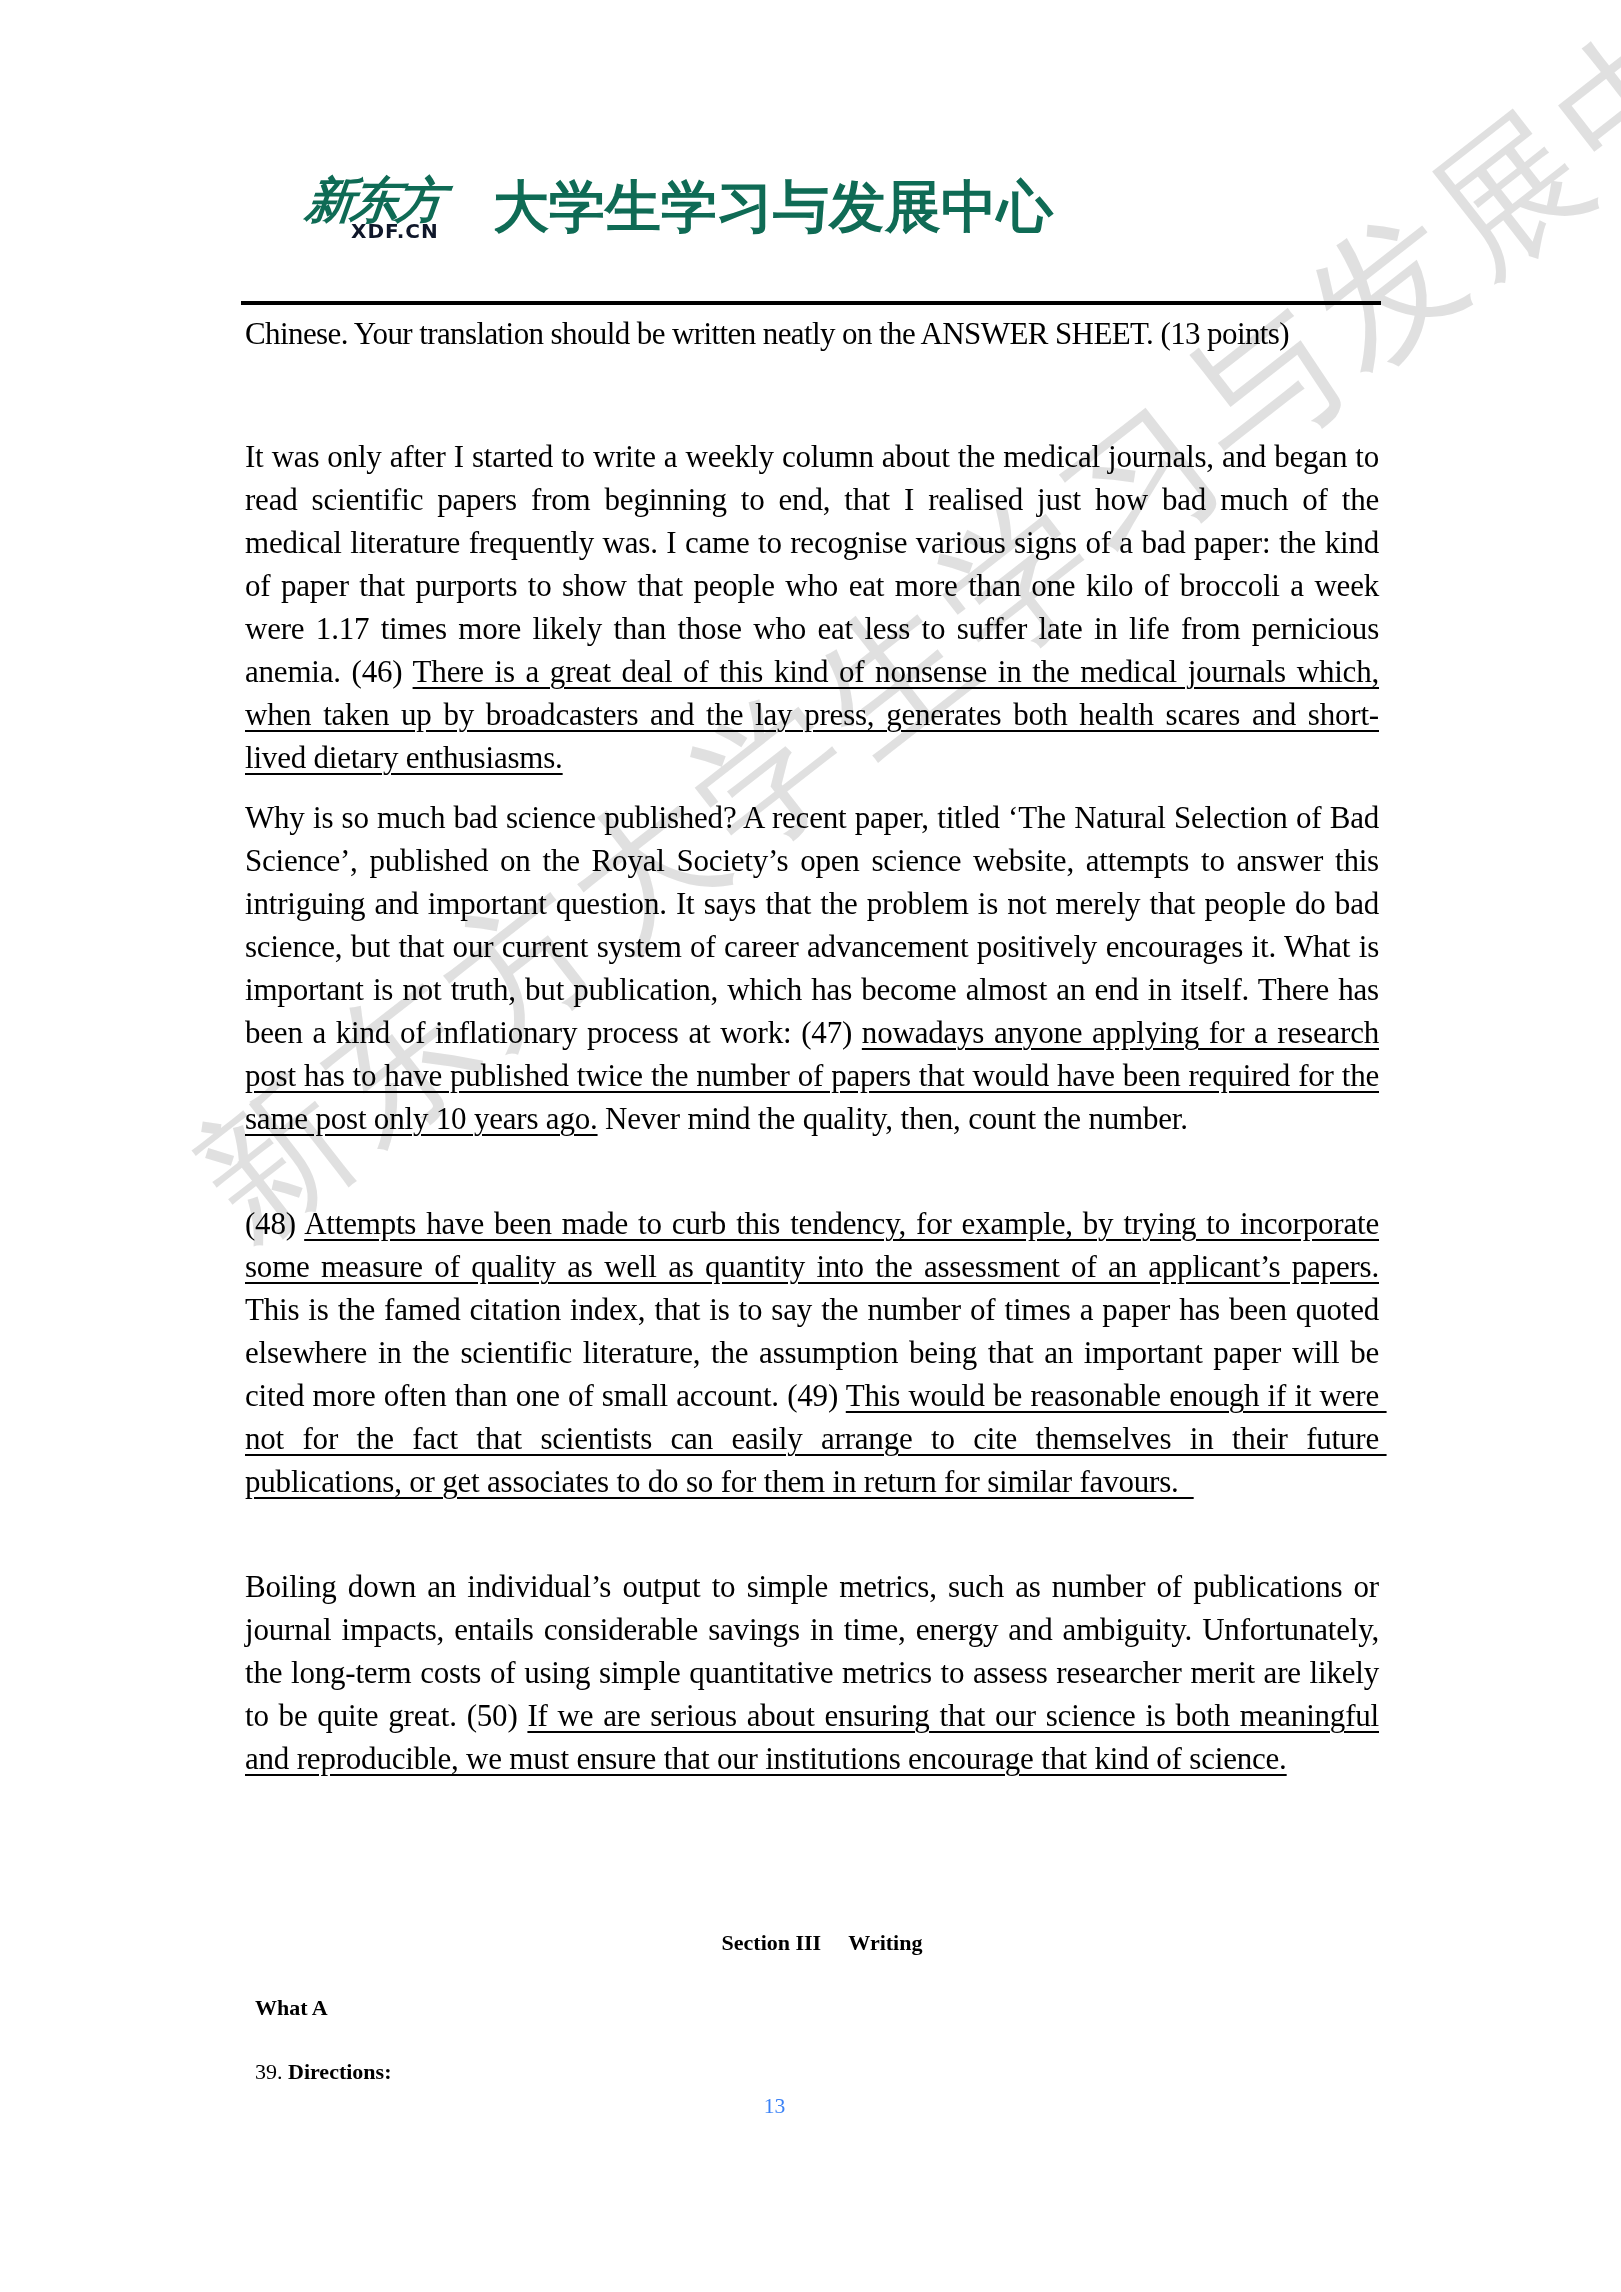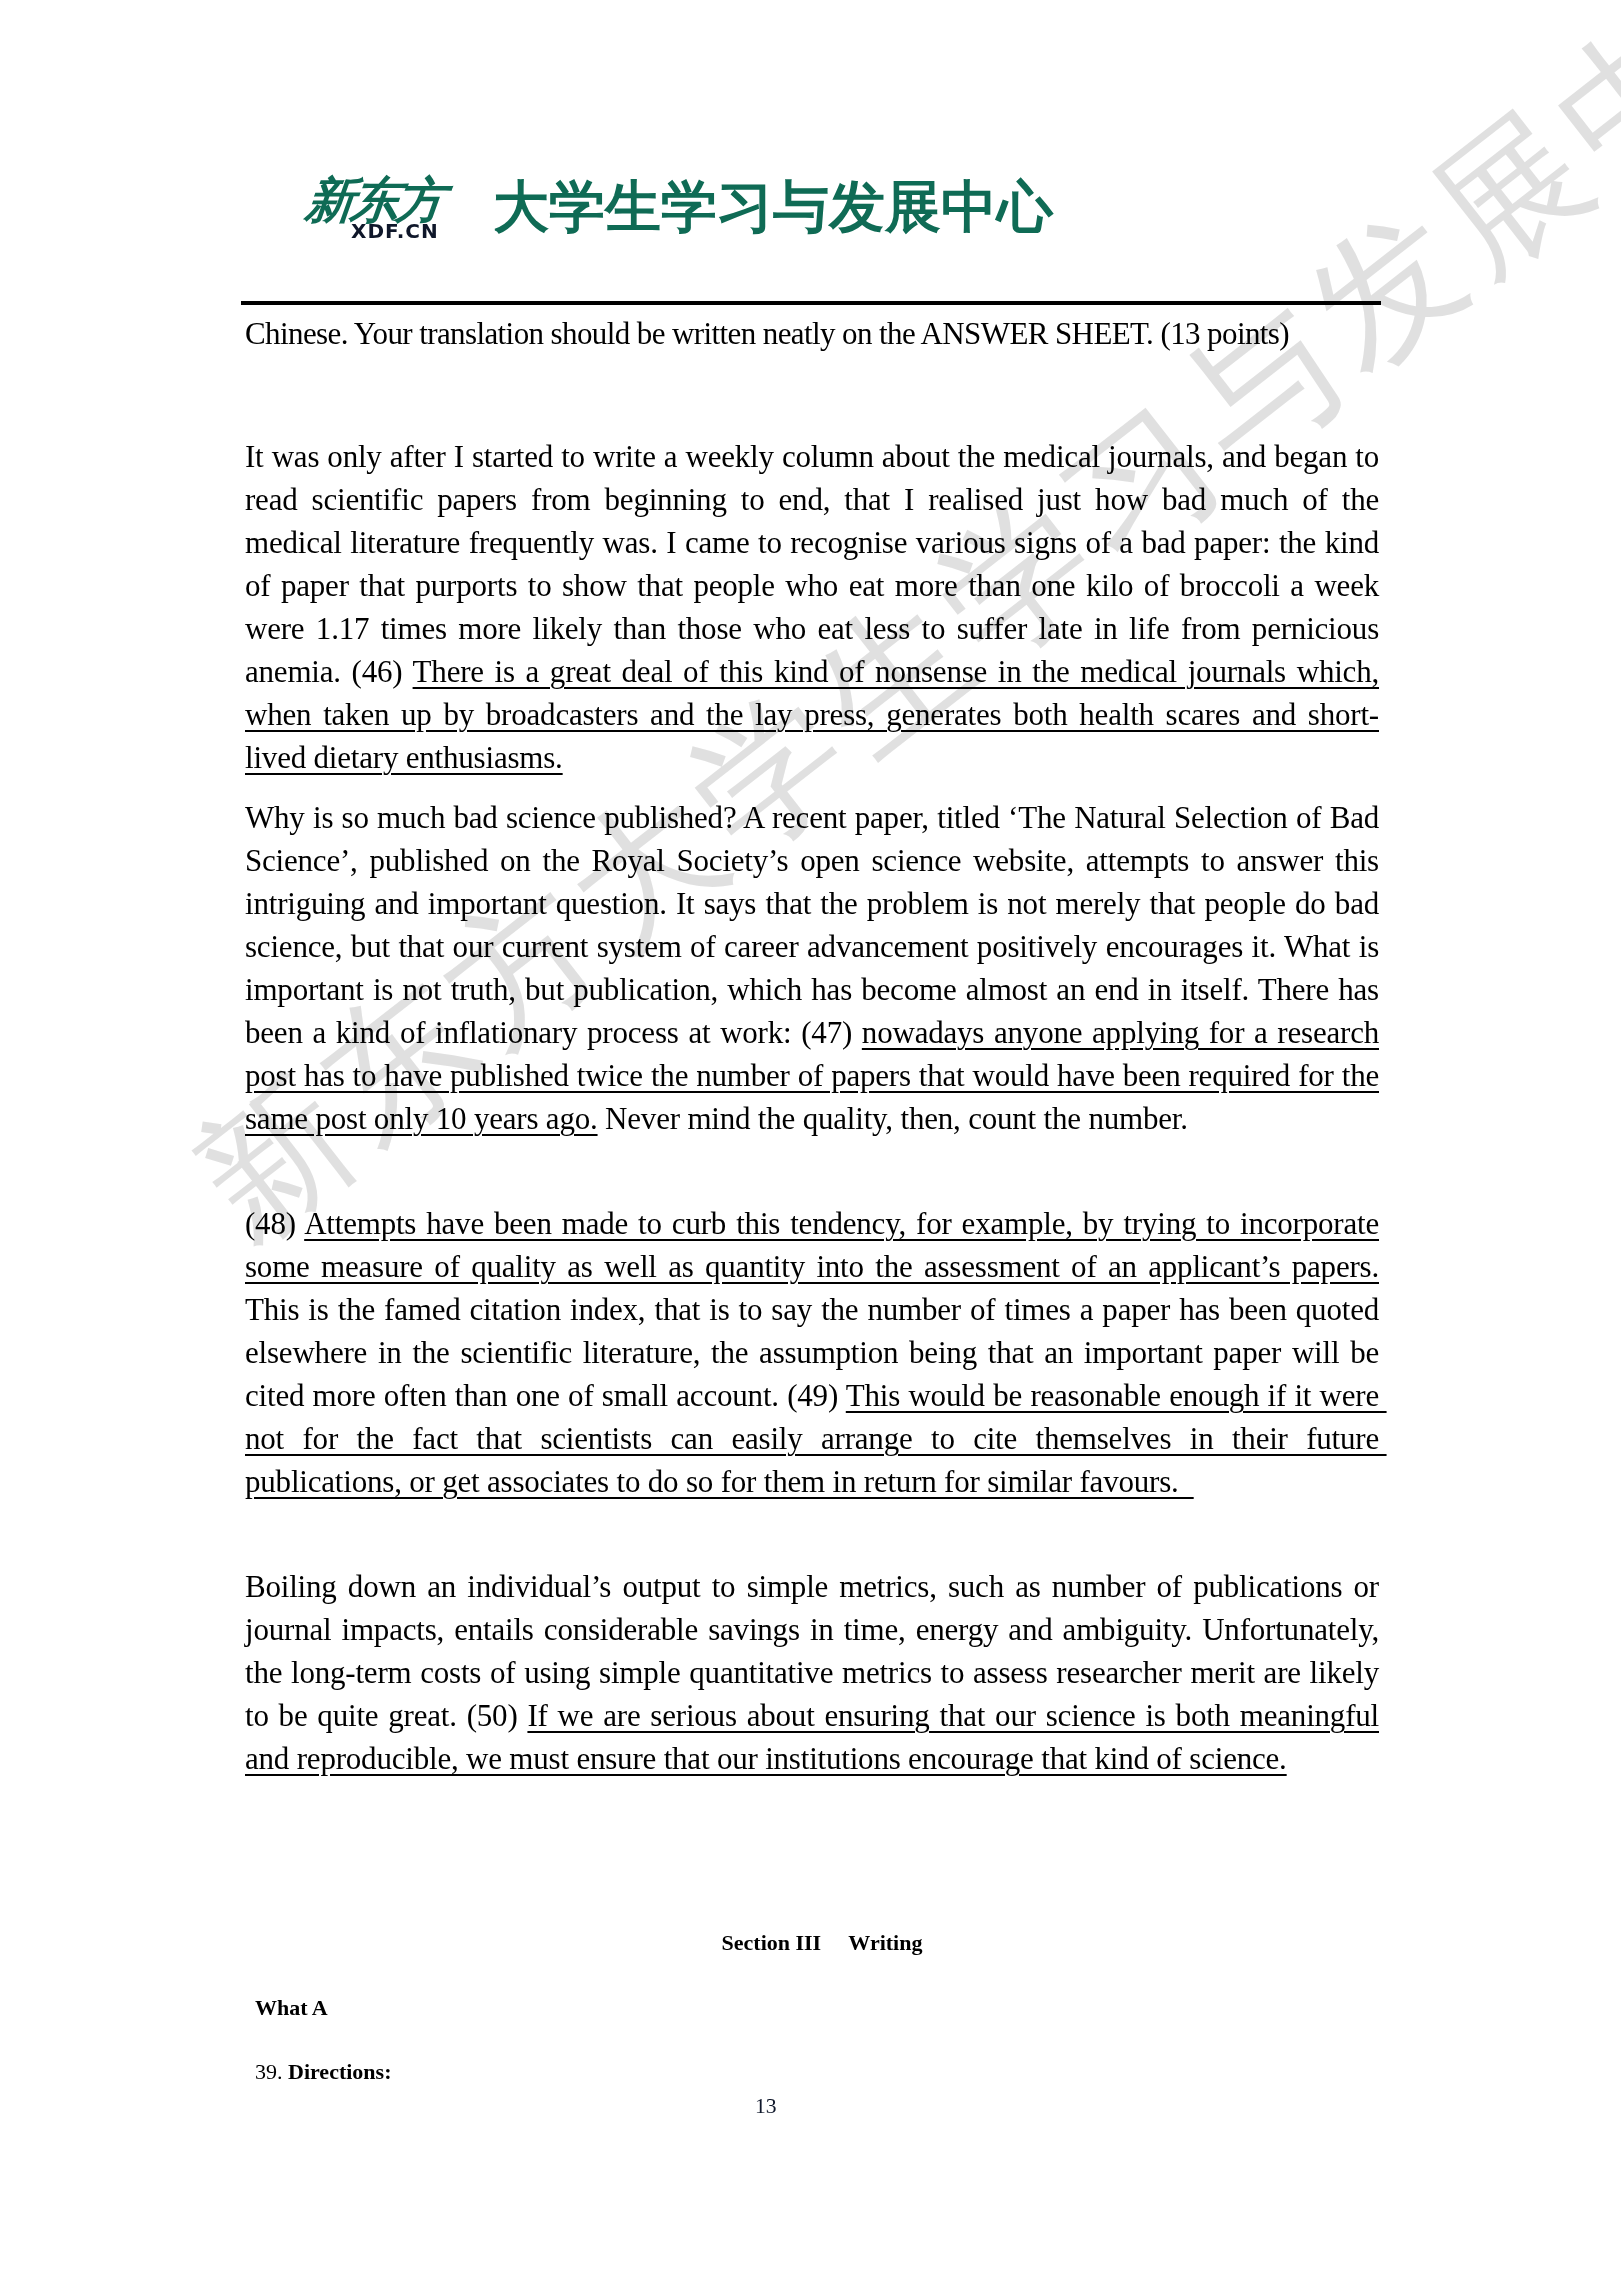--- a/index.html
+++ b/index.html
@@ -21,21 +21,21 @@
       position: absolute; left: 493px; top: 180px; font-family: "DejaVu Sans", sans-serif; font-weight: bold;
       font-size: 56px; line-height: 53px; color: #0f6b55; letter-spacing: 0px;
     }
     .rule { position: absolute; left: 241px; top: 301px; width: 1140px; height: 3.9px; background: #000; }
     .text {
       position: absolute; left: 245px; width: 1134px; font-size: 31px; line-height: 43px;
       text-align: justify; margin: 0; letter-spacing: -0.2px;
     }
     .u { text-decoration: underline; text-decoration-thickness: 2px; text-underline-offset: 4.9px; }
     .heading { position: absolute; font-weight: bold; font-size: 22px; line-height: 39px; margin: 10px; }
-    .pagenum { position: absolute; left: 755px; top: 2094px; width: 39px; text-align: left; font-size: 21.6px; line-height: 25.5px; color: #0f172a; }
+    .pagenum { position: absolute; left: 755px; top: 2094px; width: 39px; text-align: center; font-size: 21.6px; line-height: 25.5px; color: #3b82f6; }
     .watermark {
       position: absolute; left: 157px; top: 1127px; font-family: "DejaVu Sans", sans-serif; font-size: 147px;
       color: rgba(160,160,160,0.32); white-space: nowrap; transform: rotate(-38deg); transform-origin: left top;
       pointer-events: none; letter-spacing: 9.8px;
     }
   </style>
 </head>
 <body>
 
 <div class="watermark">新东方大学生学习与发展中心</div>

